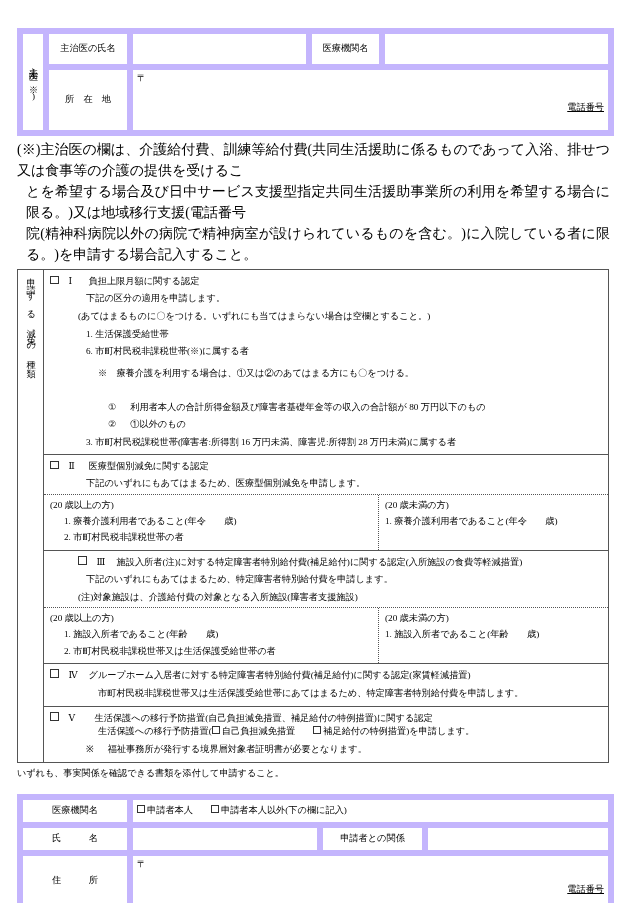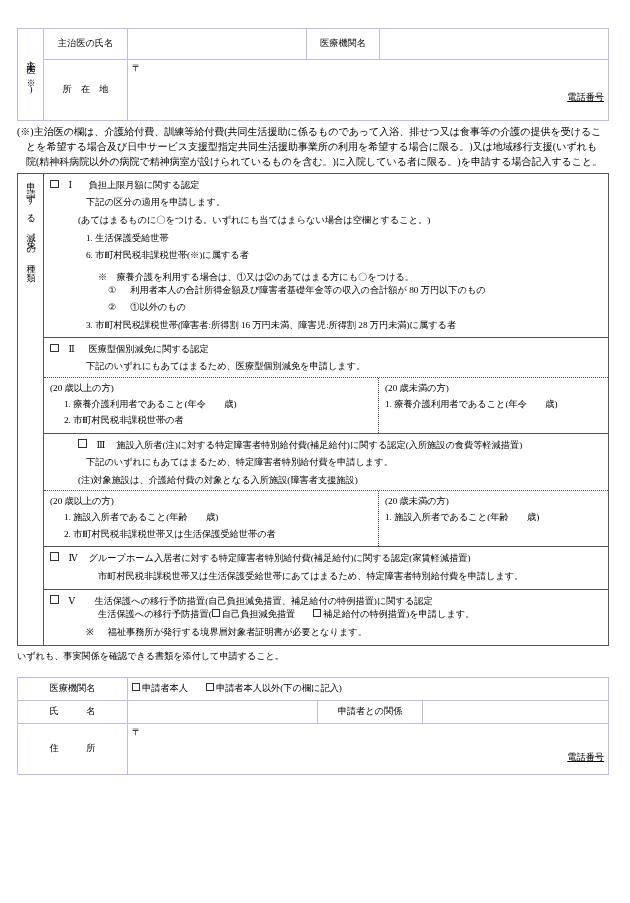--- a/index.html
+++ b/index.html
@@ -24,21 +24,21 @@
     width: 596px;
   }
 
   
   table.frm {
     border-collapse: collapse;
     width: 591px;
     table-layout: fixed;
   }
   table.frm td {
-    border: 1px solid #c4b5fd;
+    border: 6px solid #c4b5fd;
     padding: 2px 4px;
     vertical-align: middle;
     font-size: 9.2px;
   }
 
   .vlabel {
     writing-mode: vertical-rl;
     text-orientation: upright;
     letter-spacing: 2.4px;
     text-align: center;
@@ -70,21 +70,21 @@
     text-decoration: underline;
   }
 
   
   .note {
     margin: 3px 0 4px 0;
     width: 593px;
     text-align: justify;
     text-justify: inter-character;
     line-height: 1.5;
-    font-size: 10px;
+    font-size: 14px;
   }
   .note .ind { display: block; text-indent: 0; }
   .note .ind2 { display: block; padding-left: 9px; }
 
   
   #reduction-table { border-collapse: collapse; width: 591px; table-layout: fixed; }
   #reduction-table > tbody > tr > td {
     border: 1px solid #555;
     padding: 0;
     vertical-align: top;
@@ -181,21 +181,21 @@
         <td colspan="3" style="vertical-align:top">
           <span class="postal">〒</span>
           <span class="tel-line">電話番号</span>
         </td>
       </tr>
     </tbody>
   </table>
 
   <div class="note">
     <span class="ind">(※)主治医の欄は、介護給付費、訓練等給付費(共同生活援助に係るものであって入浴、排せつ又は食事等の介護の提供を受けるこ</span>
-    <span class="ind2">とを希望する場合及び日中サービス支援型指定共同生活援助事業所の利用を希望する場合に限る。)又は地域移行支援(いずれも</span>
+    <span class="ind2">とを希望する場合及び日中サービス支援型指定共同生活援助事業所の利用を希望する場合に限る。)又は地域移行支援(電話番号</span>
     <span class="ind2">院(精神科病院以外の病院で精神病室が設けられているものを含む。)に入院している者に限る。)を申請する場合記入すること。</span>
   </div>
 
   <table id="reduction-table">
     <colgroup>
       <col style="width:26px">
       <col style="width:565px">
     </colgroup>
     <tbody>
       <tr>
@@ -206,21 +206,21 @@
         <td>
           <div class="sec">
             <span class="ln">
               <span class="cb"></span><span class="rn">Ⅰ</span><span>負担上限月額に関する認定</span>
             </span>
             <span class="ln i3" style="margin-top:4px">下記の区分の適用を申請します。</span>
             <span class="ln i2" style="margin-top:4px">(あてはまるものに〇をつける。いずれにも当てはまらない場合は空欄とすること。)</span>
             <span class="ln i3" style="margin-top:5px">1. 生活保護受給世帯</span>
             <span class="ln i3" style="margin-top:4px">6. 市町村民税非課税世帯(※)に属する者</span>
             <span class="ln i4" style="margin-top:8px">※　療養介護を利用する場合は、①又は②のあてはまる方にも〇をつける。</span>
-            <span class="ln i5" style="margin-top:0">
+            <span class="ln i5" style="margin-top:21px">
               <span>①</span><span class="sp-s"></span><span>利用者本人の合計所得金額及び障害者基礎年金等の収入の合計額が 80 万円以下のもの</span>
             </span>
             <span class="ln i5" style="margin-top:4px">
               <span>②</span><span class="sp-s"></span><span>①以外のもの</span>
             </span>
             <span class="ln i3" style="margin-top:4px">3. 市町村民税課税世帯(障害者:所得割 16 万円未満、障害児:所得割 28 万円未満)に属する者</span>
           </div>
         </td>
       </tr>
 

